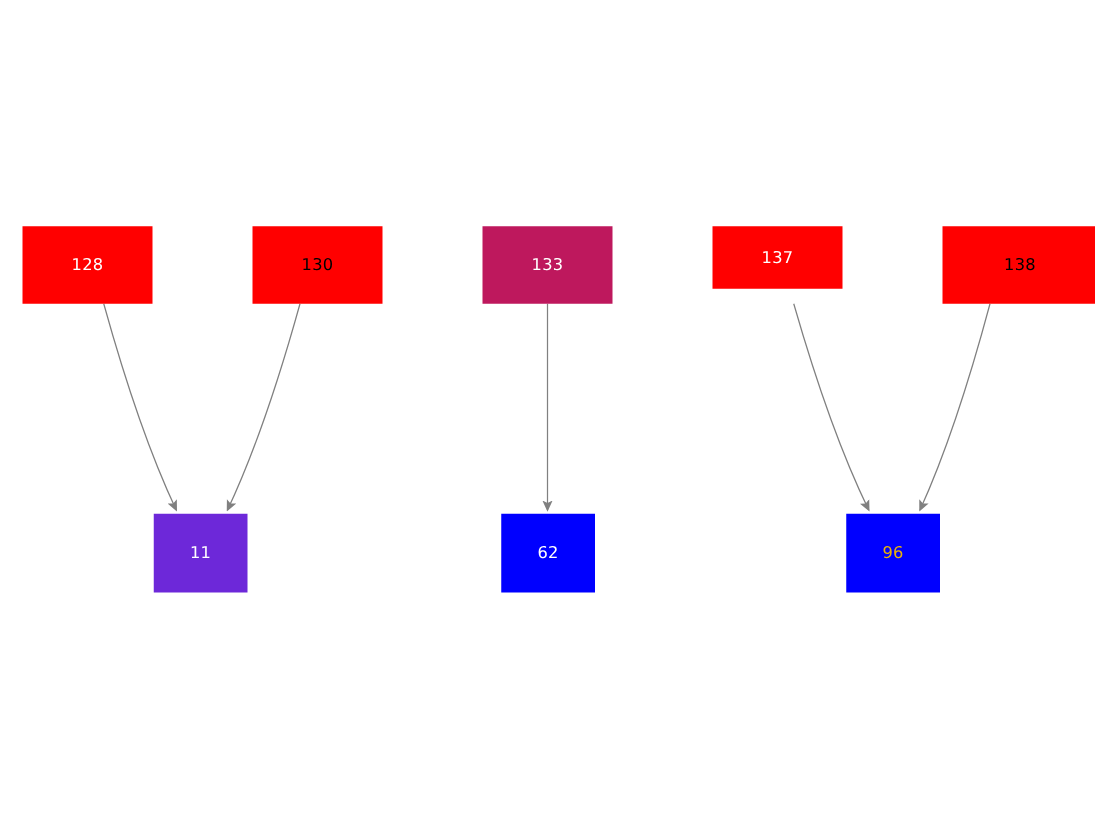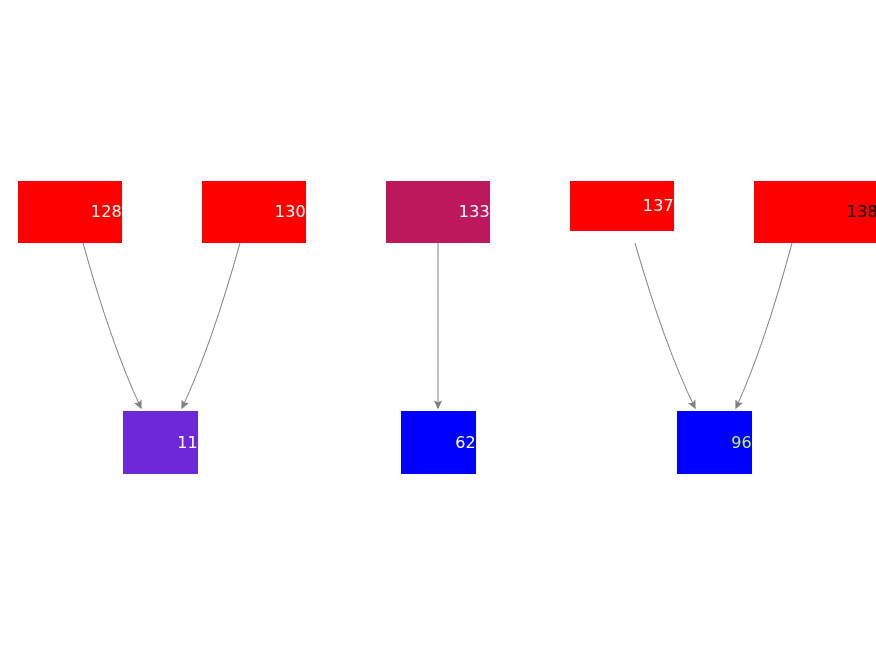--- a/index.html
+++ b/index.html
@@ -25,23 +25,23 @@
     top: 0;
     width: 876px;
     height: 656px;
     pointer-events: none;
   }
   .node {
     position: absolute;
     box-sizing: border-box;
     display: flex;
     align-items: center;
-    justify-content: flex-end;
+    justify-content: center;
     color: #ffffff;
-    font-size: 16px;
+    font-size: 13px;
     line-height: 1;
     letter-spacing: 0.2px;
     user-select: none;
   }
   .node-label {
     display: block;
     text-align: center;
   }
 </style>
 </head>
@@ -61,36 +61,36 @@
         <path d="M 438 243 Q 438 345.3 438 408" fill="none" stroke="#808080" stroke-width="1" marker-end="url(#arrowhead)"></path>
         <path d="M 635 243 Q 664.4 345.3 695 408" fill="none" stroke="#808080" stroke-width="1" marker-end="url(#arrowhead)"></path>
         <path d="M 792 243 Q 764.5600000000001 345.3 736 408" fill="none" stroke="#808080" stroke-width="1" marker-end="url(#arrowhead)"></path>
       </g>
   </svg>
 
   <div id="nodes">
       <div class="node" style="left: 18px; top: 181px; width: 104px; height: 62px; background: rgb(255, 0, 0); color: rgb(255, 255, 255);">
         <span class="node-label">128</span>
       </div>
-      <div class="node" style="left: 202px; top: 181px; width: 104px; height: 62px; background: rgb(255, 0, 0); color: #ffffff;">
+      <div class="node" style="left: 202px; top: 181px; width: 104px; height: 62px; background: rgb(255, 0, 0); color: #000000;">
         <span class="node-label">130</span>
       </div>
       <div class="node" style="left: 386px; top: 181px; width: 104px; height: 62px; background: #be185d; color: rgb(255, 255, 255);">
         <span class="node-label">133</span>
       </div>
       <div class="node" style="left: 570px; top: 181px; width: 104px; height: 50px; background: rgb(255, 0, 0); color: rgb(255, 255, 255);">
         <span class="node-label">137</span>
       </div>
       <div class="node" style="left: 754px; top: 181px; width: 124px; height: 62px; background: rgb(255, 0, 0); color: #000000;">
         <span class="node-label">138</span>
       </div>
       <div class="node" style="left: 123px; top: 411px; width: 75px; height: 63px; background: #6d28d9; color: rgb(255, 255, 255);">
         <span class="node-label">11</span>
       </div>
       <div class="node" style="left: 401px; top: 411px; width: 75px; height: 63px; background: rgb(0, 0, 255); color: rgb(255, 255, 255);">
         <span class="node-label">62</span>
       </div>
-      <div class="node" style="left: 677px; top: 411px; width: 75px; height: 63px; background: rgb(0, 0, 255); color: #bef264;">
+      <div class="node" style="left: 677px; top: 411px; width: 75px; height: 63px; background: rgb(0, 0, 255); color: #eab308;">
         <span class="node-label">96</span>
       </div>
     </div>
 
 </div>
 
 </body></html>

